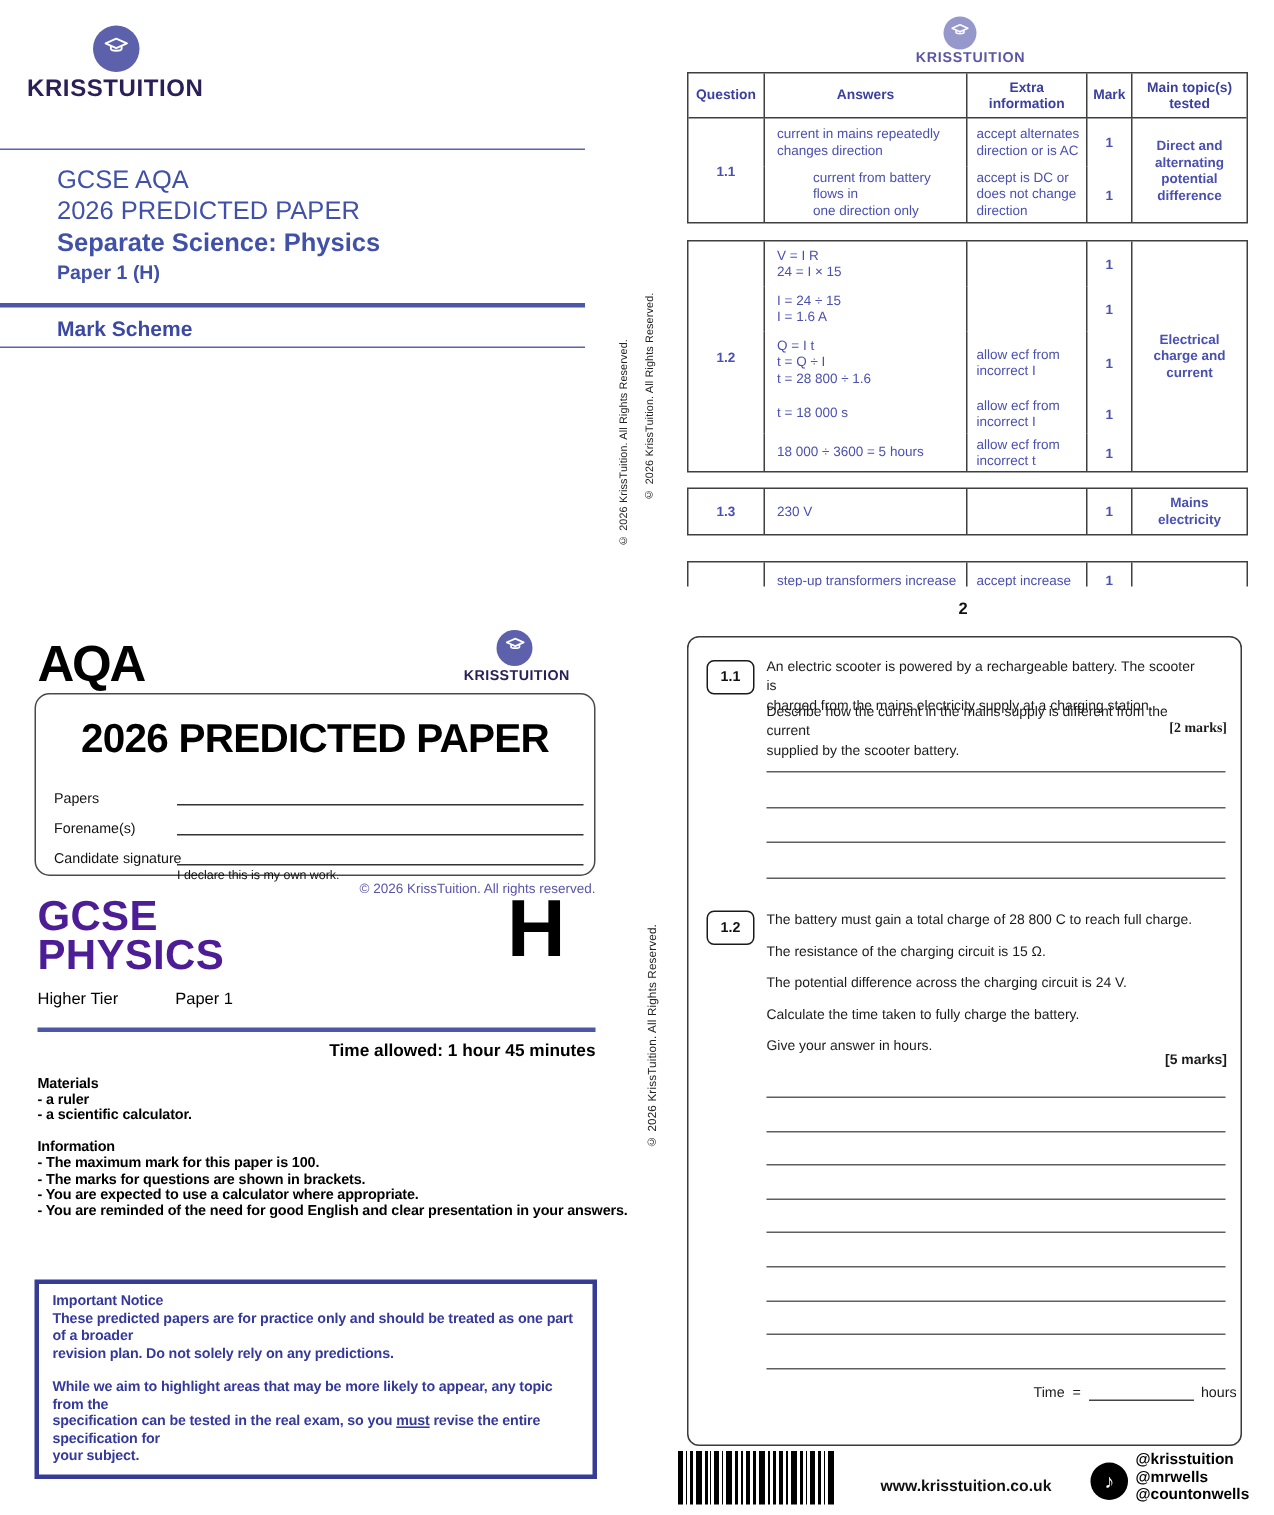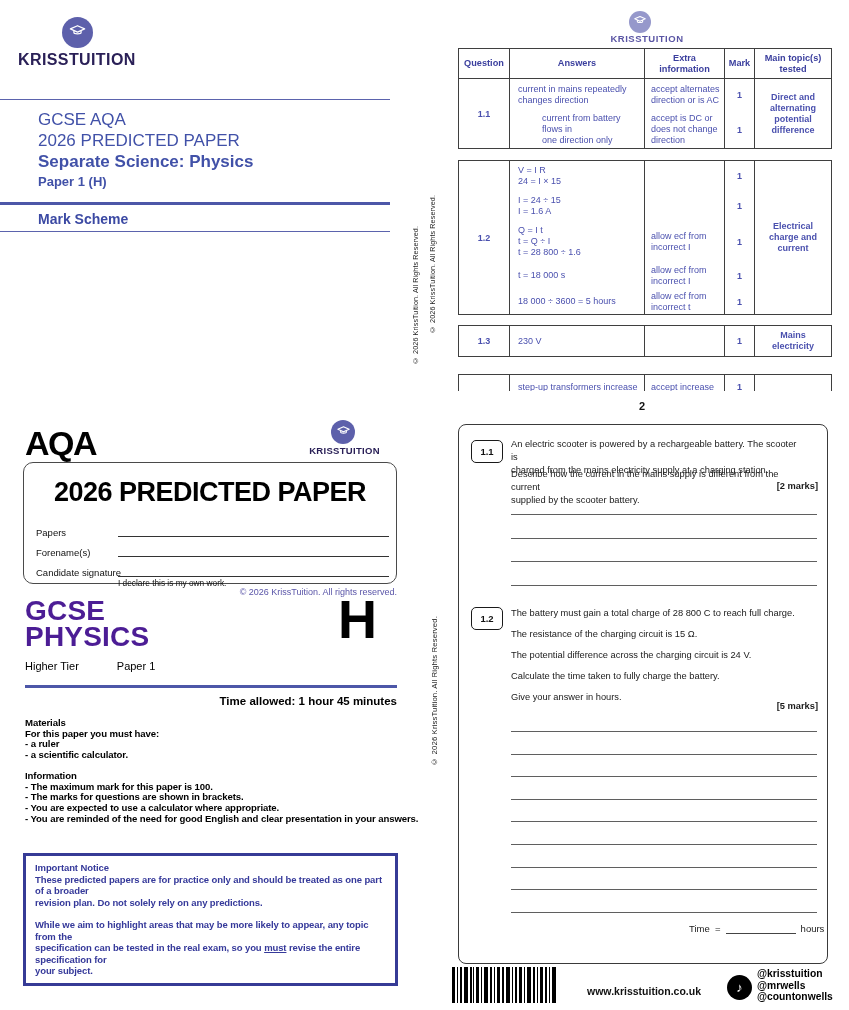--- a/index.html
+++ b/index.html
@@ -199,21 +199,21 @@
   </div>
 
   <div class="abs" id="page-num">2</div>
 
   <div class="abs" id="qpage">
     <div class="qnum" style="top:15px;">1.1</div>
     <div class="qtext" style="top:13px;">An electric scooter is powered by a rechargeable battery. The scooter is
 charged from the mains electricity supply at a charging station.</div>
     <div class="qtext" style="top:43px;">Describe how the current in the mains supply is different from the current
 supplied by the scooter battery.</div>
-    <div class="qmarks" style="top:56px;">[2 marks]</div>
+    <div class="qmarks" style="top:56px;font-family:Liberation Serif, serif;">[2 marks]</div>
     <div id="q11-lines">
         <div class="ans-line" style="top: 89px; left: 52px; width: 306px;"></div>
         <div class="ans-line" style="top: 112.5px; left: 52px; width: 306px;"></div>
         <div class="ans-line" style="top: 136px; left: 52px; width: 306px;"></div>
         <div class="ans-line" style="top: 159.5px; left: 52px; width: 306px;"></div>
       </div>
 
     <div class="qnum" style="top:182px;">1.2</div>
     <div class="qtext" id="q12-text" style="top:178px;">The battery must gain a total charge of 28 800 C to reach full charge.
 The resistance of the charging circuit is 15 Ω.
@@ -309,21 +309,20 @@
   <div class="abs" id="h-badge">H</div>
   <div class="abs" id="tier-row">
     <span>Higher Tier</span><span class="paper">Paper 1</span>
   </div>
   <div class="abs" id="bl-rule"></div>
   <div class="abs" id="time-allowed">Time allowed: 1 hour 45 minutes</div>
 
   <div class="abs" id="materials">
     <div>Materials</div>
     <div id="materials-lines">
-        <div class="">For this paper you must have:</div>
         <div class="">- a ruler</div>
         <div class="">- a scientific calculator.</div>
       </div>
     <div id="info-title">Information</div>
     <div id="info-lines">
         <div class="">- The maximum mark for this paper is 100.</div>
         <div class="">- The marks for questions are shown in brackets.</div>
         <div class="">- You are expected to use a calculator where appropriate.</div>
         <div class="">- You are reminded of the need for good English and clear presentation in your answers.</div>
       </div>

